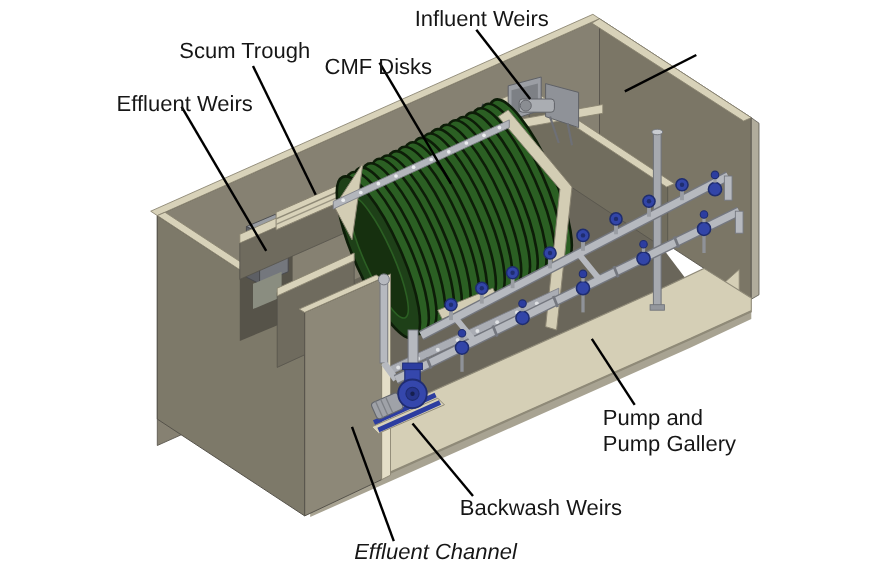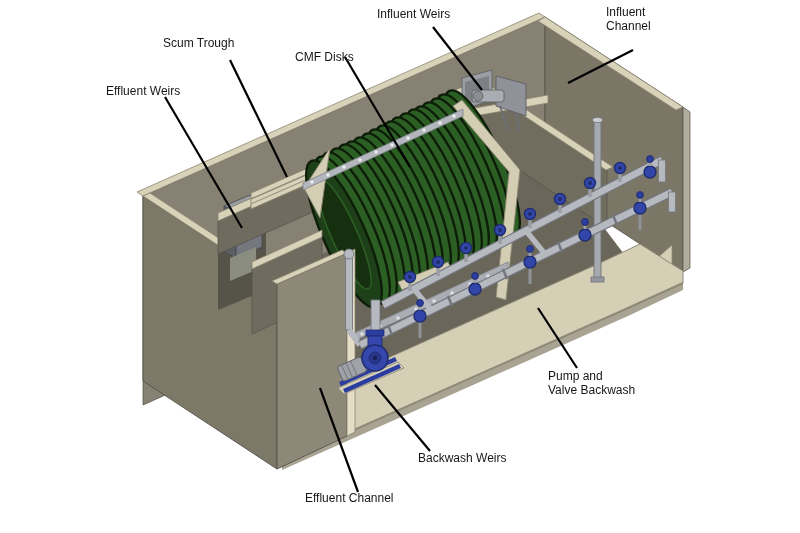--- a/index.html
+++ b/index.html
@@ -1,19 +1,19 @@
 <!DOCTYPE html>
 <html><head>
 <meta charset="utf-8">
 <style>
   html,body{margin:0;padding:0;background:#fff;}
   #stage{position:relative;width:800px;height:533px;background:#ffffff;overflow:hidden;
          font-family:"Liberation Sans", sans-serif;}
   #scene{position:absolute;left:0;top:0;}
-  .lbl{position:absolute;color:#161616;font-size:12px;line-height:1.18;
+  .lbl{position:absolute;color:#161616;font-size:20px;line-height:1.18;
        white-space:pre-line;letter-spacing:0px;}
 </style>
 </head>
 <body>
 
 <div id="stage">
 
 <svg id="scene" width="800" height="533" viewBox="0 0 800 533">
 
   <g>
@@ -246,22 +246,20 @@
     <line x1="345" y1="57" x2="410" y2="167"></line>
     <line x1="433" y1="27" x2="482" y2="90"></line>
     <line x1="633" y1="50" x2="568" y2="83"></line>
     <line x1="577" y1="368" x2="538" y2="308"></line>
     <line x1="430" y1="451" x2="375" y2="385"></line>
     <line x1="358" y1="492" x2="320" y2="388"></line>
   </g>
 </svg>
 
   <div class="lbl" style="left:377px;top:7px;">Influent Weirs</div>
-  <div class="lbl" style="left:606px;top:5px;">Influent
-Channel</div>
   <div class="lbl" style="left:147px;top:36px;margin-left:16px;">Scum Trough</div>
   <div class="lbl" style="left:295px;top:50px;">CMF Disks</div>
   <div class="lbl" style="left:106px;top:84px;">Effluent Weirs</div>
   <div class="lbl" style="left:548px;top:369px;">Pump and
-Valve Backwash</div>
+Pump Gallery</div>
   <div class="lbl" style="left:418px;top:451px;">Backwash Weirs</div>
-  <div class="lbl" style="left:305px;top:491px;">Effluent Channel</div>
+  <div class="lbl" style="left:322px;top:491px;font-style:italic;">Effluent Channel</div>
 </div>
 
 </body></html>

